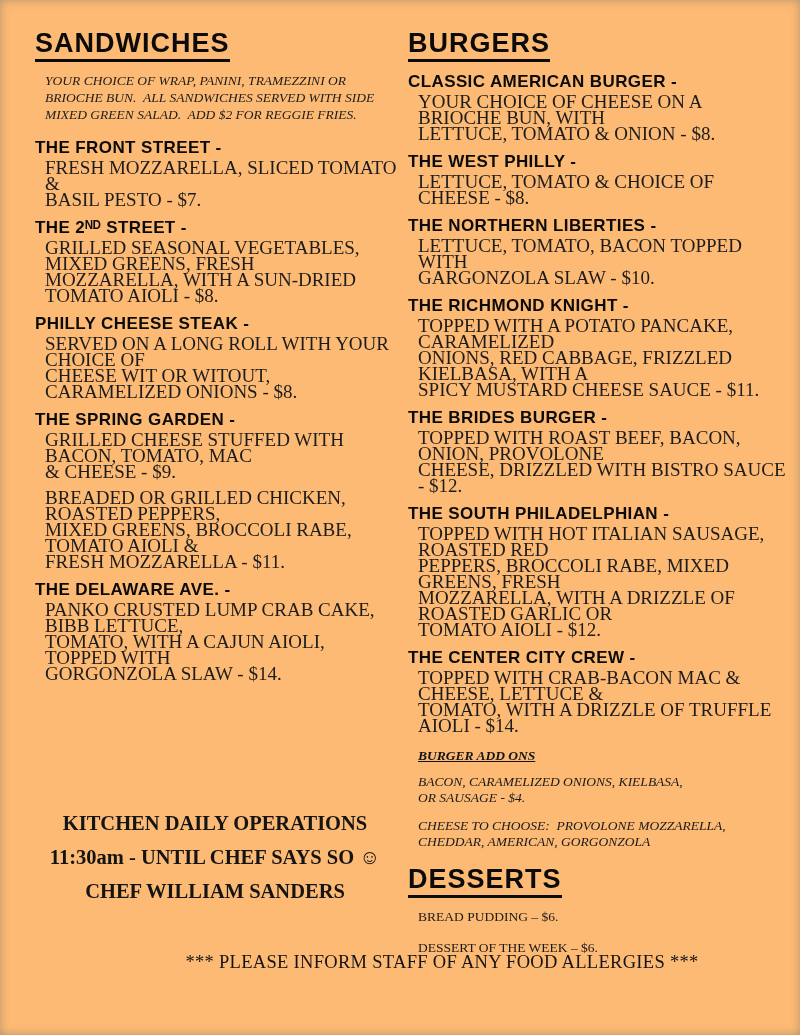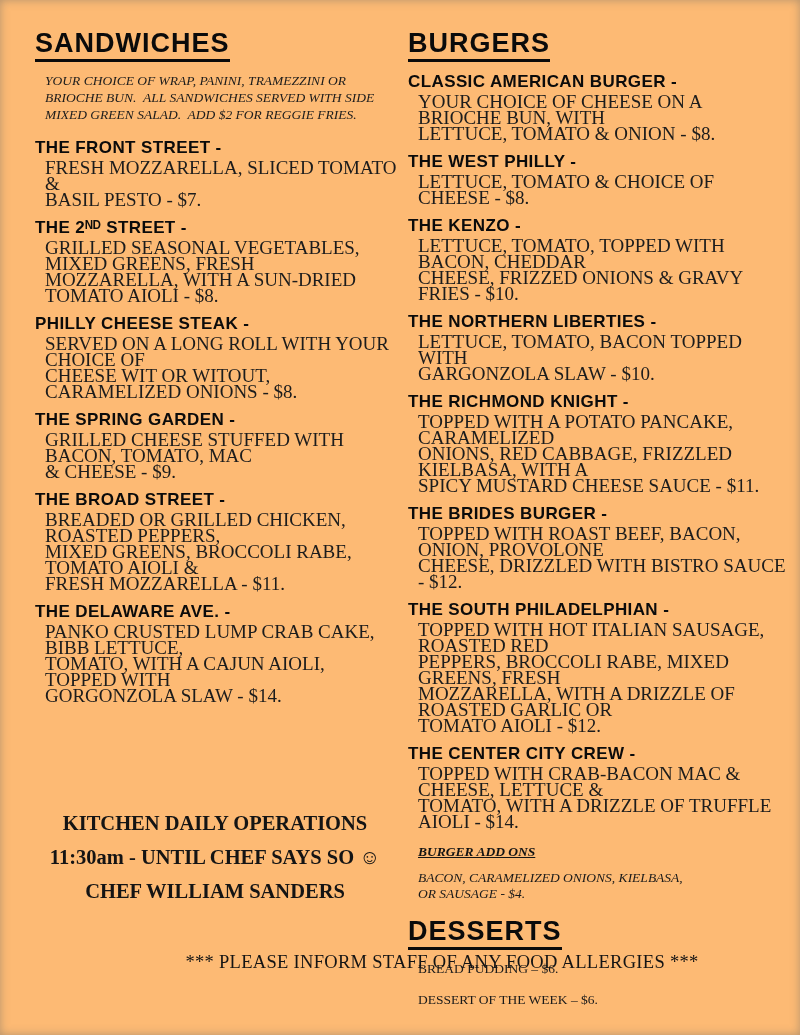--- a/index.html
+++ b/index.html
@@ -125,21 +125,20 @@
       <h2 class="item-name">PHILLY CHEESE STEAK -</h2>
       <p class="item-desc">SERVED ON A LONG ROLL WITH YOUR CHOICE OF
 CHEESE WIT OR WITOUT, CARAMELIZED ONIONS - $8.</p>
     </div>
     <div class="menu-item">
       <h2 class="item-name">THE SPRING GARDEN -</h2>
       <p class="item-desc">GRILLED CHEESE STUFFED WITH BACON, TOMATO, MAC
 &amp; CHEESE - $9.</p>
     </div>
     <div class="menu-item">
-      <h2 class="item-name">THE BROAD STREET -</h2>
       <p class="item-desc">BREADED OR GRILLED CHICKEN, ROASTED PEPPERS,
 MIXED GREENS, BROCCOLI RABE, TOMATO AIOLI &amp;
 FRESH MOZZARELLA - $11.</p>
     </div>
     <div class="menu-item">
       <h2 class="item-name">THE DELAWARE AVE. -</h2>
       <p class="item-desc">PANKO CRUSTED LUMP CRAB CAKE, BIBB LETTUCE,
 TOMATO, WITH A CAJUN AIOLI, TOPPED WITH
 GORGONZOLA SLAW - $14.</p>
     </div>
@@ -149,25 +148,20 @@
     <h1 class="section-title">BURGERS</h1>
 
     <div class="menu-item">
       <h2 class="item-name">CLASSIC AMERICAN BURGER -</h2>
       <p class="item-desc">YOUR CHOICE OF CHEESE ON A BRIOCHE BUN, WITH
 LETTUCE, TOMATO &amp; ONION - $8.</p>
     </div>
     <div class="menu-item">
       <h2 class="item-name">THE WEST PHILLY -</h2>
       <p class="item-desc">LETTUCE, TOMATO &amp; CHOICE OF CHEESE - $8.</p>
-    </div>
-    <div class="menu-item">
-      <h2 class="item-name">THE KENZO -</h2>
-      <p class="item-desc">LETTUCE, TOMATO, TOPPED WITH BACON, CHEDDAR
-CHEESE, FRIZZED ONIONS &amp; GRAVY FRIES - $10.</p>
     </div>
     <div class="menu-item">
       <h2 class="item-name">THE NORTHERN LIBERTIES -</h2>
       <p class="item-desc">LETTUCE, TOMATO, BACON TOPPED WITH
 GARGONZOLA SLAW - $10.</p>
     </div>
     <div class="menu-item">
       <h2 class="item-name">THE RICHMOND KNIGHT -</h2>
       <p class="item-desc">TOPPED WITH A POTATO PANCAKE, CARAMELIZED
 ONIONS, RED CABBAGE, FRIZZLED KIELBASA, WITH A
@@ -187,20 +181,22 @@
     </div>
     <div class="menu-item">
       <h2 class="item-name">THE CENTER CITY CREW -</h2>
       <p class="item-desc">TOPPED WITH CRAB-BACON MAC &amp; CHEESE, LETTUCE &amp;
 TOMATO, WITH A DRIZZLE OF TRUFFLE AIOLI - $14.</p>
     </div>
 
     <h3 class="addons-title">BURGER ADD ONS</h3>
     <p class="addons-body">BACON, CARAMELIZED ONIONS, KIELBASA,
 OR SAUSAGE - $4.</p>
+    <p class="addons-body">CHEESE TO CHOOSE:  PROVOLONE MOZZARELLA,
+CHEDDAR, AMERICAN, GORGONZOLA</p>
 
     <div class="desserts-block">
       <h1 class="section-title">DESSERTS</h1>
       <p class="dessert-line">BREAD PUDDING – $6.</p>
       <p class="dessert-line">DESSERT OF THE WEEK – $6.</p>
     </div>
   </section>
 
   <div class="kitchen">
     <div>KITCHEN DAILY OPERATIONS</div>

